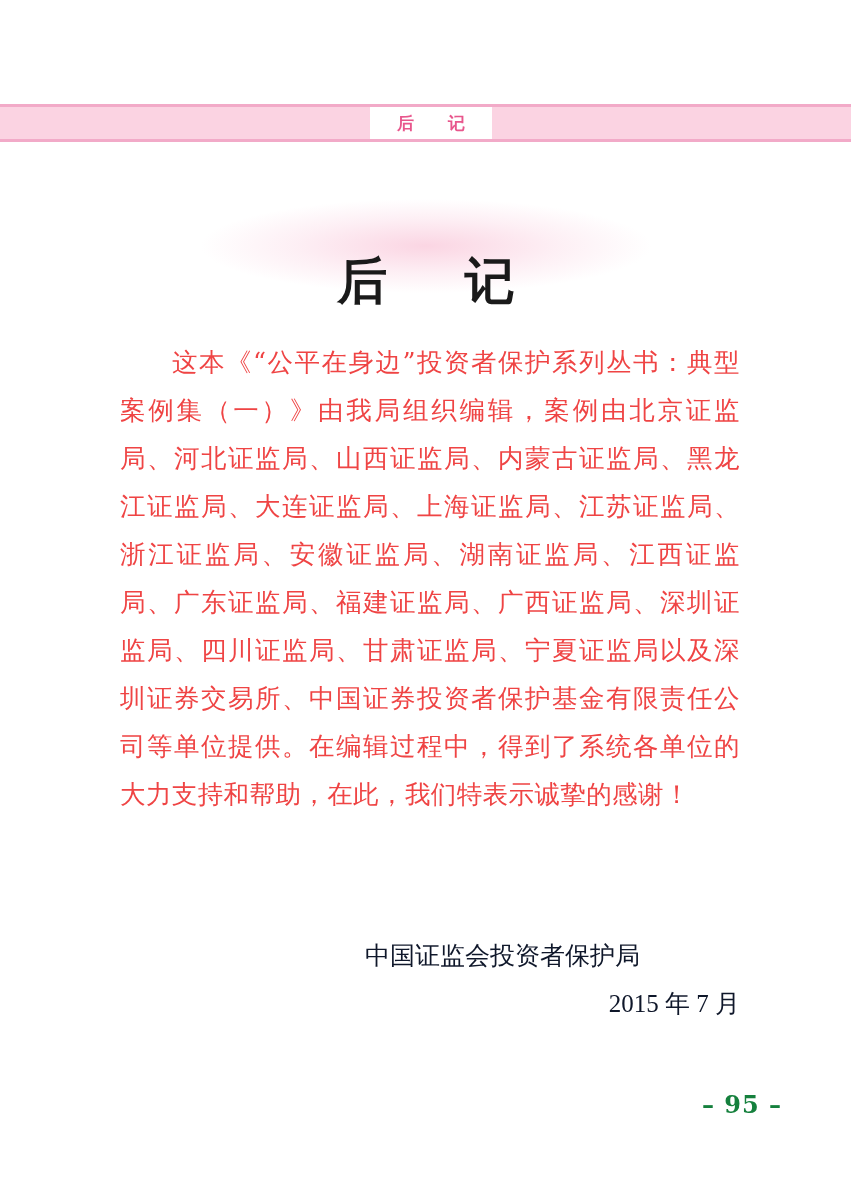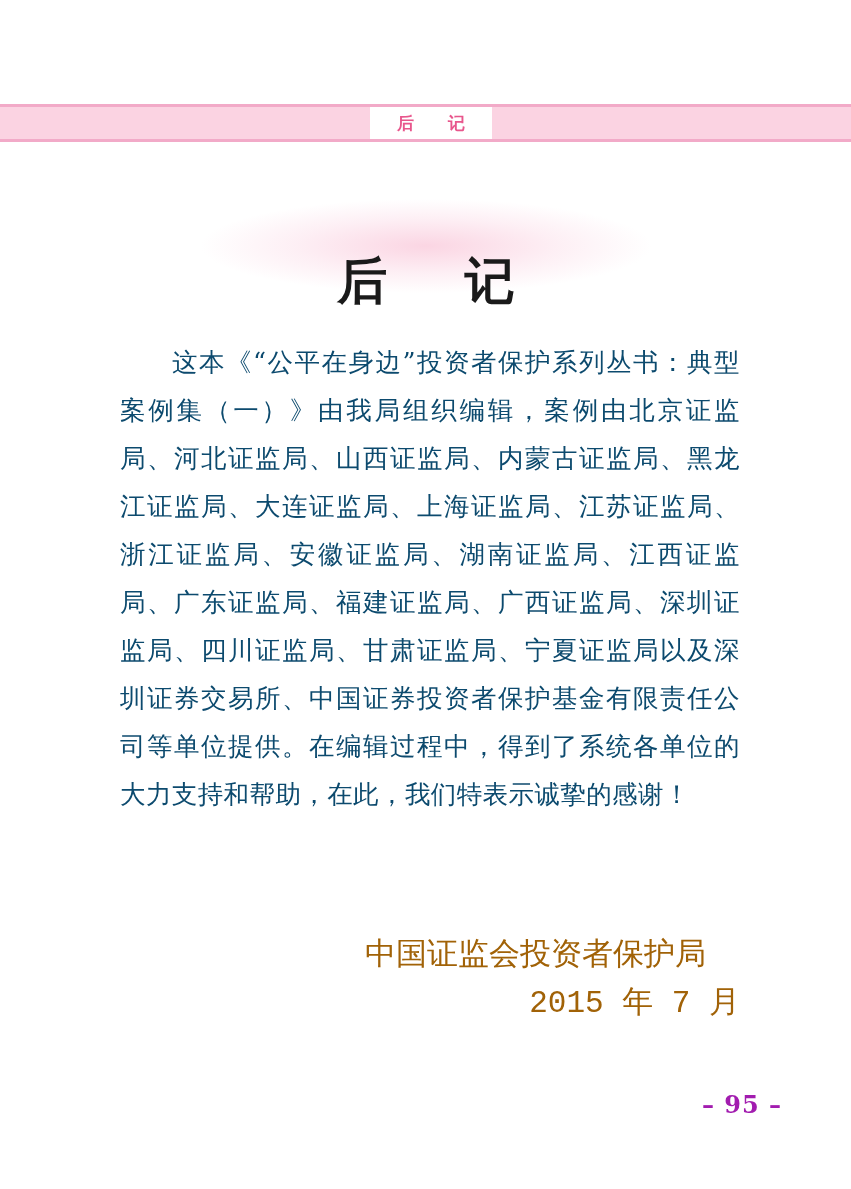--- a/index.html
+++ b/index.html
@@ -113,55 +113,55 @@
     width: 620px;
   }
   .body-copy p {
     margin: 0;
     font-family: "DejaVu Serif", "Liberation Serif", serif;
     font-size: 25.5px;
     line-height: 48px;
     text-align: justify;
     text-align-last: left;
     text-indent: 52px;
-    color: #0c4a6e;
+    color: #ef4444;
     letter-spacing: 0.4px;
   }
 
   
   .signature {
     position: absolute;
     top: 932px;
     left: 120px;
     width: 620px;
     text-align: left;
   }
   .signature .sig-line {
-    font-family: Liberation Mono, monospace;
-    font-size: 31px;
+    font-family: Liberation Serif, serif;
+    font-size: 25px;
     line-height: 48px;
-    color: #a16207;
+    color: #0f172a;
     padding-left: 245px;
   }
   .signature .sig-date {
     padding-left: 330px;
     text-align: right;
   }
 
   
   .folio {
     position: absolute;
     top: 1090px;
     left: 0;
     width: 782px;
     text-align: right;
     font-family: "DejaVu Serif", "Liberation Serif", serif;
     font-size: 24px;
     font-weight: bold;
-    color: #a21caf;
+    color: #15803d;
     letter-spacing: 1px;
   }
 </style>
 </head>
 <body>
 
 <div class="header-band">
   <div class="band-fill"></div>
   <div class="band-line-top"></div>
   <div class="band-line-bottom"></div>

